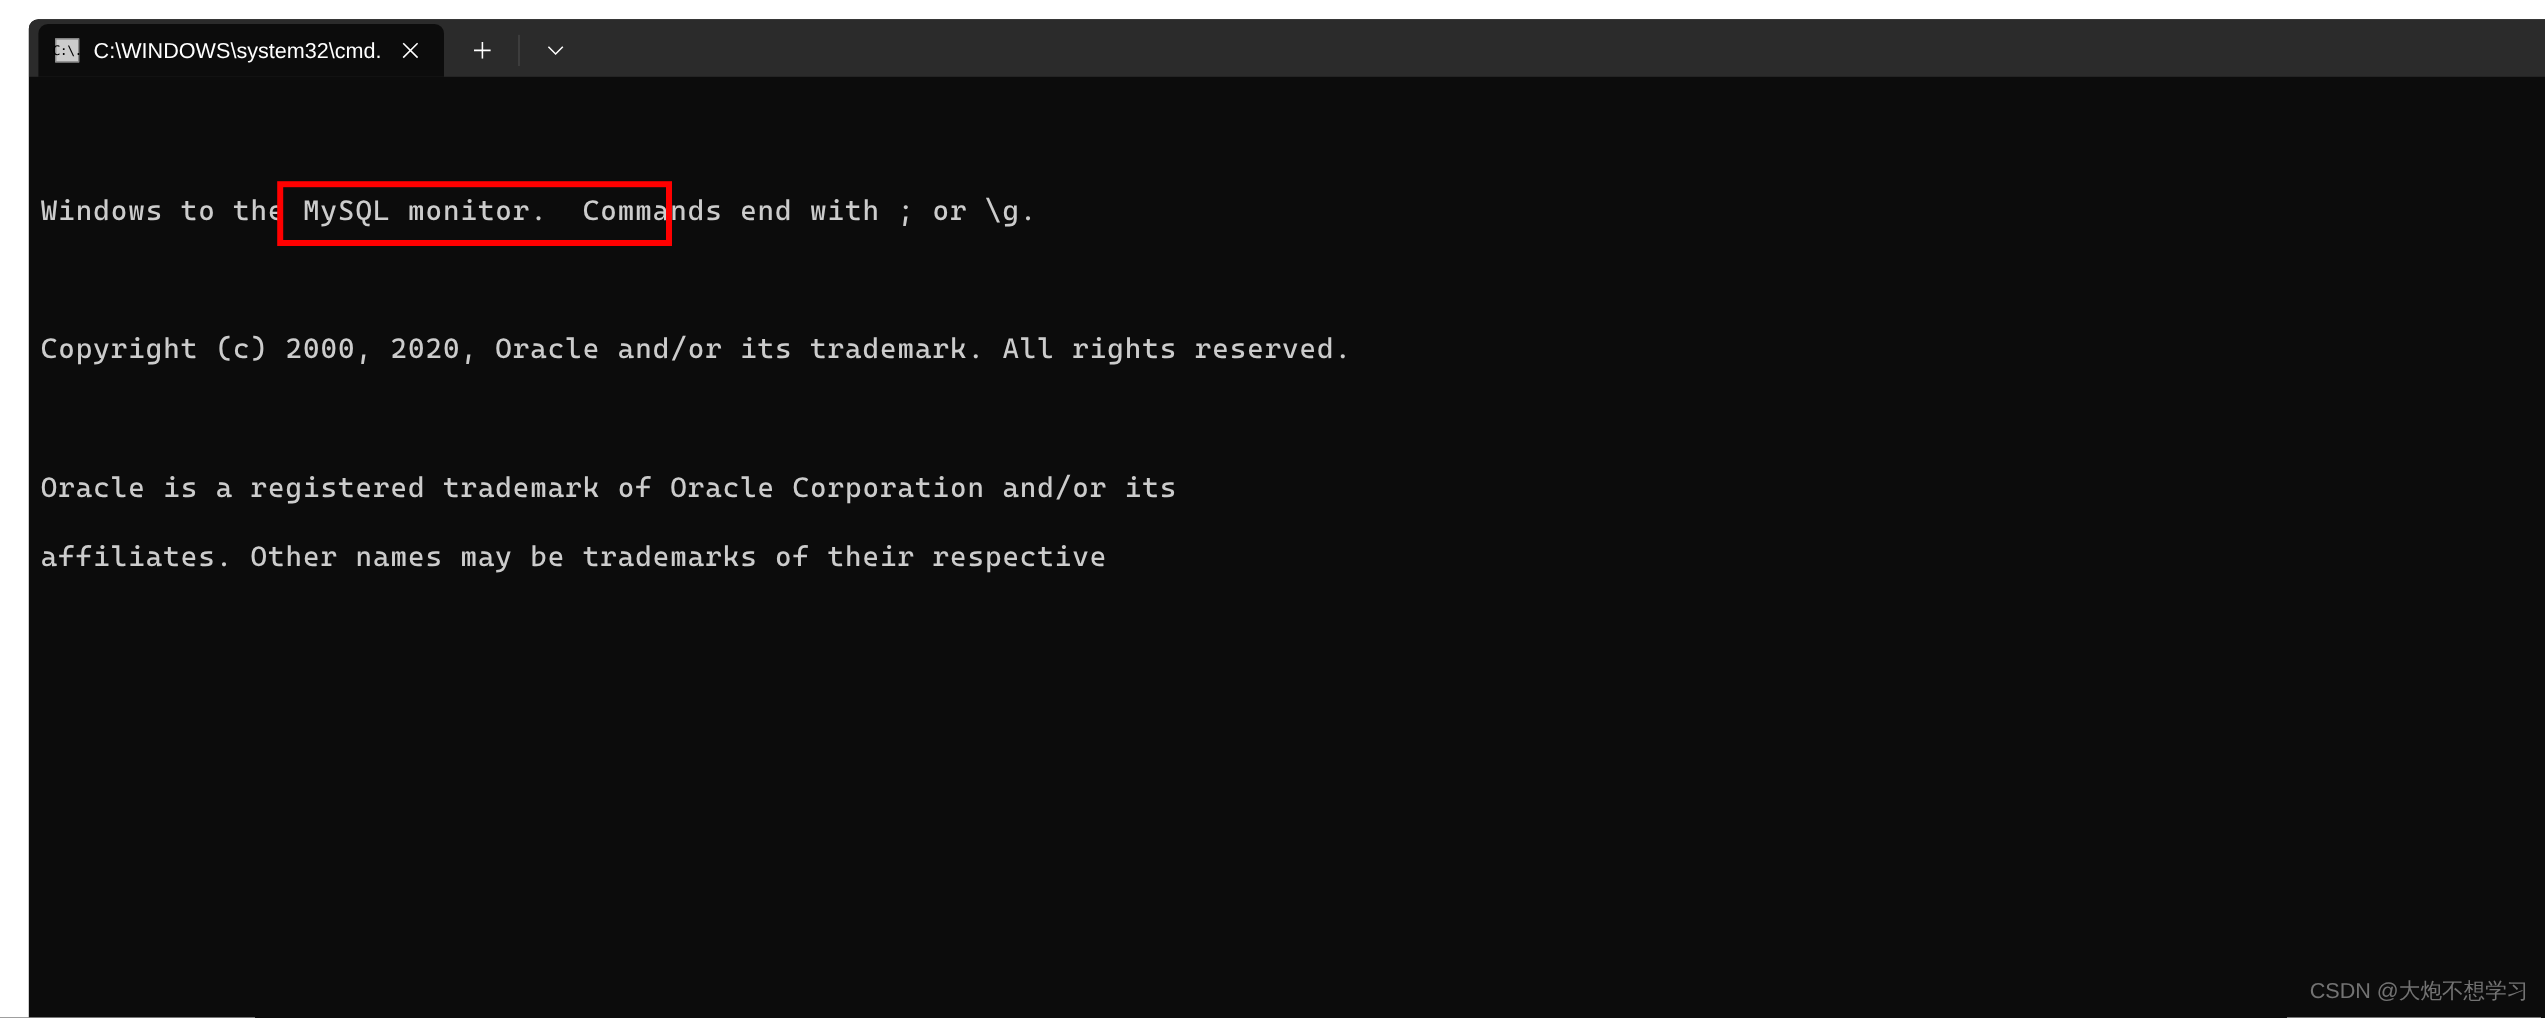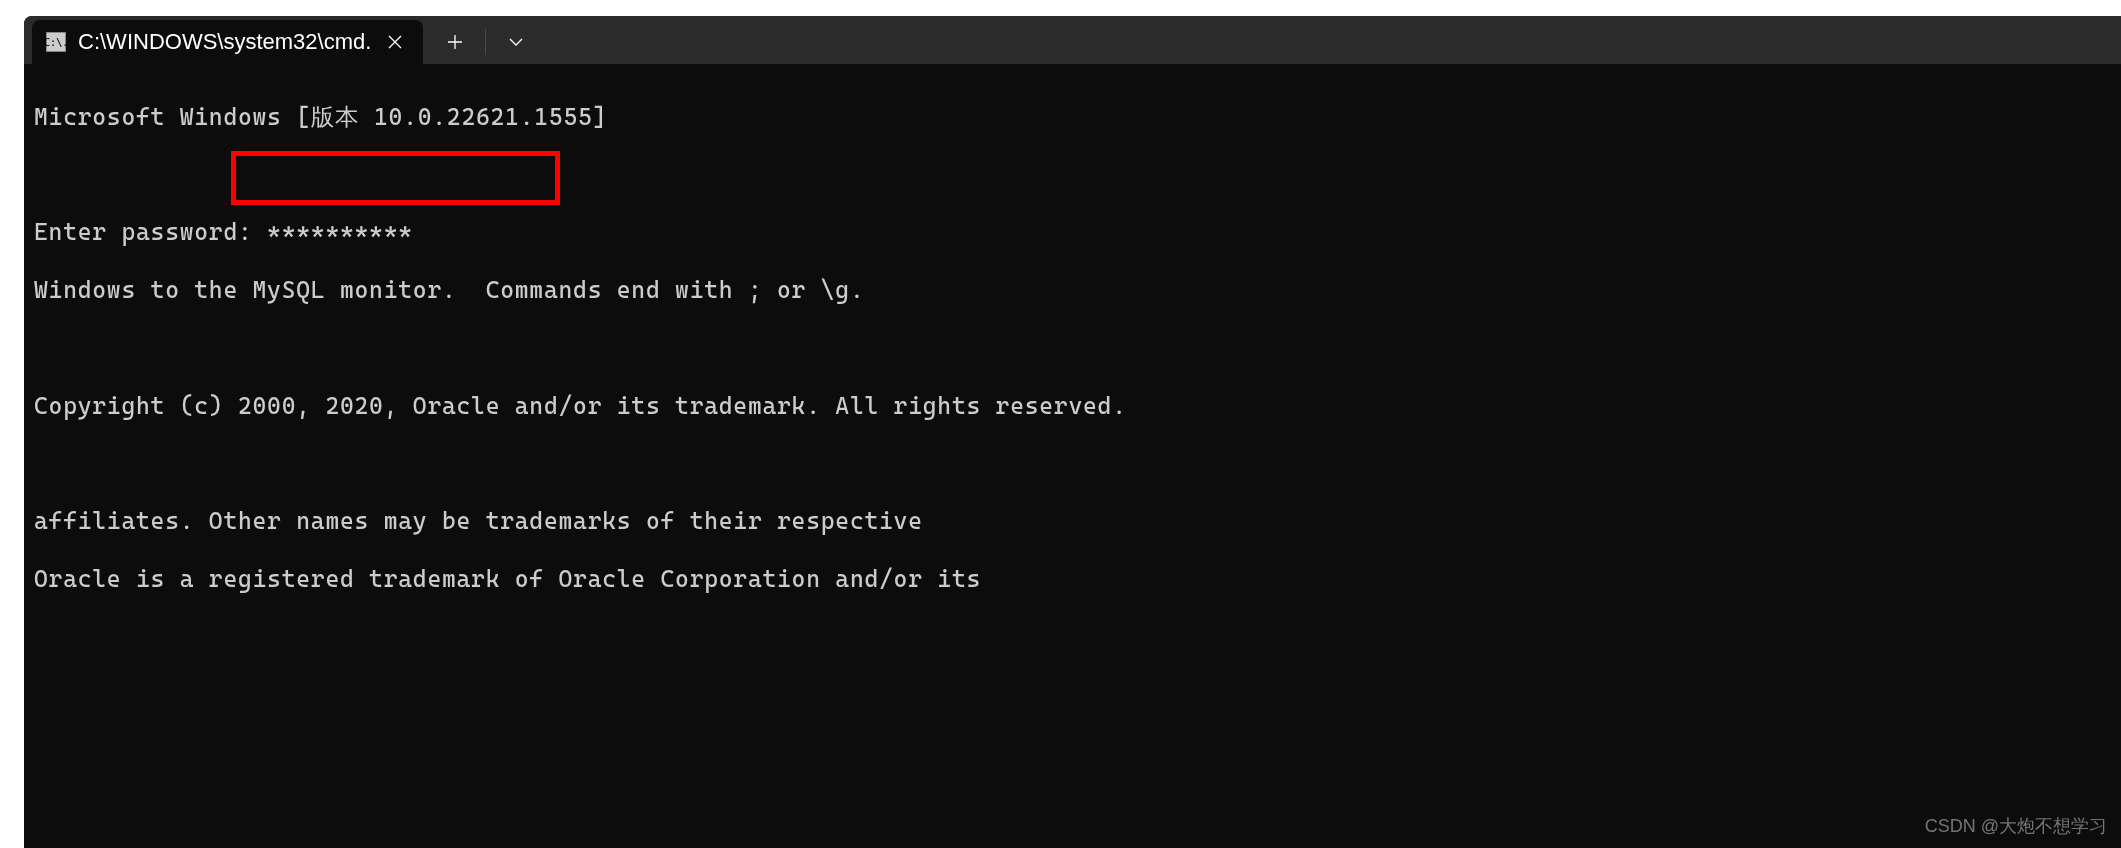--- a/index.html
+++ b/index.html
@@ -51,21 +51,21 @@
       align-items: center;
       justify-content: center;
       font-size: 11px;
       color: #000;
       font-family: 'Consolas', monospace;
       letter-spacing: -0.5px;
       border: 1px solid #888;
     }
     .tab-title {
       color: #ffffff;
-      font-size: 22px;
+      font-size: 18px;
       font-family: 'Segoe UI', sans-serif;
       font-weight: 400;
       flex: 1;
     }
     .tab-close {
       color: #ffffff;
       font-size: 18px;
       width: 24px;
       height: 24px;
       display: flex;
@@ -147,29 +147,27 @@
       <div class="tab-divider"></div>
       <div class="tab-action-btn">
         <svg width="14" height="10" viewBox="0 0 14 10">
             <path d="M1 2 L7 8 L13 2" stroke="#ffffff" stroke-width="1.3" fill="none"></path>
           </svg>
       </div>
     </div>
   </div>
 
   <div class="terminal-content">
-<div class="terminal-line">Microsoft Windows [版本 10.0.22621.1555]</div>
 <div class="terminal-line"></div>
-<div class="terminal-line">Enter password: **********</div>
 <div class="terminal-line">Windows to the MySQL monitor.  Commands end with ; or \g.</div>
 <div class="terminal-line"></div>
 <div class="terminal-line">Copyright (c) 2000, 2020, Oracle and/or its trademark. All rights reserved.</div>
 <div class="terminal-line"></div>
+<div class="terminal-line">Oracle is a registered trademark of Oracle Corporation and/or its</div>
 <div class="terminal-line">affiliates. Other names may be trademarks of their respective</div>
-<div class="terminal-line">Oracle is a registered trademark of Oracle Corporation and/or its</div>
 
 
 
 
 
     <div class="highlight-box" style="top:87px; left:207px; width:329px; height:54px;"></div>
   </div>
 </div>
 
 <div class="watermark">CSDN @大炮不想学习</div>

